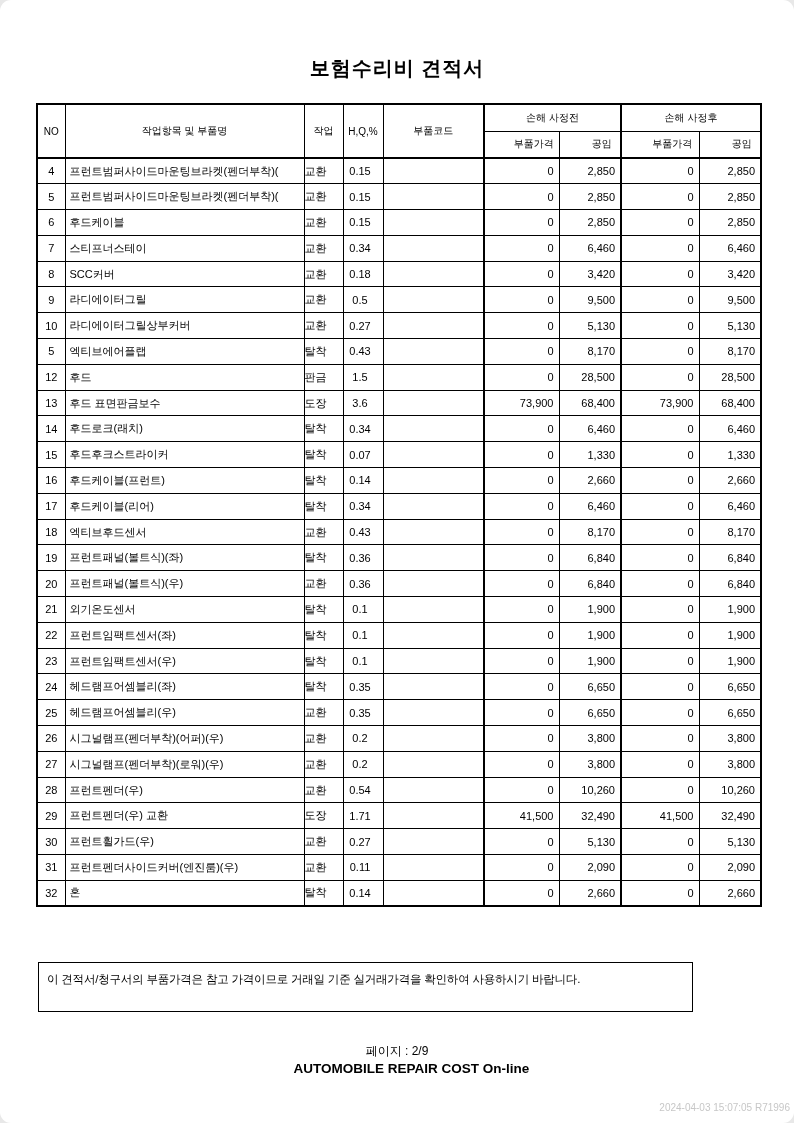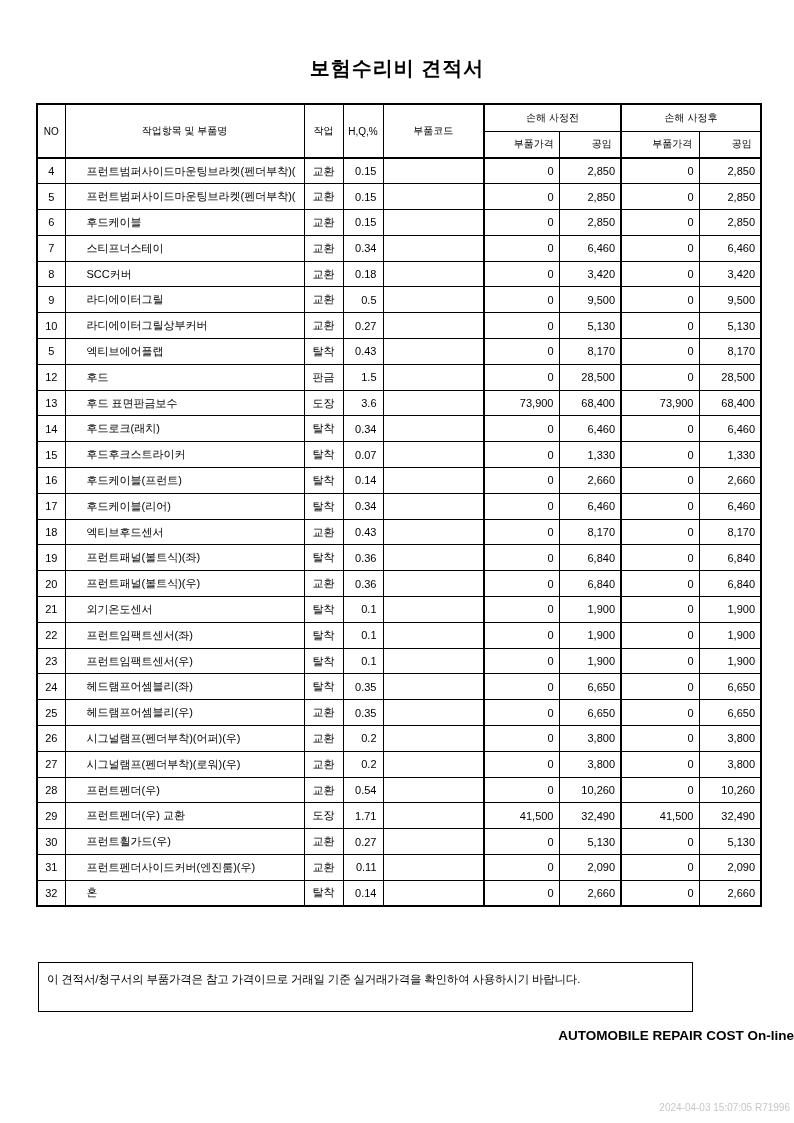--- a/index.html
+++ b/index.html
@@ -6,20 +6,21 @@
   html, body { background: #e8e8e8; }
   body { font-family: "Liberation Sans", "DejaVu Sans", sans-serif; }
   .page {
     position: relative;
     width: 794px;
     height: 1123px;
     margin: 0 auto;
     background: #ffffff;
     color: #000;
     overflow: hidden;
+    border-radius: 11px;
   }
   .doc-title {
     position: absolute;
     top: 55px;
     left: 0;
     width: 100%;
     text-align: center;
     font-size: 20px;
     font-weight: bold;
     letter-spacing: 1px;
@@ -44,43 +45,43 @@
     text-align: center;
     height: 27px;
     font-size: 10px;
   }
   thead tr.h2 th { height: 27px; padding-left: 24px; }
   thead tr:last-child th, thead th[rowspan] { border-bottom: 2px solid #000; }
   .grp-before, .col-b_part { border-left: 2px solid #000 !important; }
   .grp-after, .col-a_part { border-left: 2px solid #000 !important; }
   table.estimate tbody td { height: 25.8px; font-size: 11px; }
   td.col-no   { text-align: center; }
-  td.col-item { text-align: left; padding-left: 21px; }
-  td.col-work { text-align: center; }
-  td.col-hq   { text-align: right; padding-right: 6px; }
+  td.col-item { text-align: left; padding-left: 4px; }
+  td.col-work { }
+  td.col-hq   { text-align: center; padding-right: 6px; }
   td.col-b_part, td.col-b_labor, td.col-a_part, td.col-a_labor {
     text-align: right; padding-right: 5px;
   }
   .notice-box {
     position: absolute;
     top: 962px;
     left: 38px;
     width: 655px;
     height: 50px;
     border: 1px solid #000;
     padding: 9px 8px;
     font-size: 11.5px;
     letter-spacing: -0.2px;
   }
   .footer-title {
     position: absolute;
-    top: 1028px;
+    top: 1061px;
     left: 0;
     width: 100%;
-    text-align: right;
+    text-align: center;
     font-size: 13.5px;
     font-weight: bold;
     padding-left: 29px;
   }
   .page-label {
     position: absolute;
     top: 1043px;
     left: 0;
     width: 100%;
     text-align: center;
@@ -452,16 +453,17 @@
         </tr>
       </tbody>
   </table>
 
   <div class="notice-box">
     <span>이 견적서/청구서의 부품가격은 참고 가격이므로 거래일 기준 실거래가격을 확인하여 사용하시기 바랍니다.</span>
   </div>
 
   <div class="footer-title">AUTOMOBILE REPAIR COST On-line</div>
 
+  <div class="page-label">페이지 : 2/9</div>
 
   <div class="watermark">2024-04-03  15:07:05 R71996</div>
 
 </div>
 
 </body></html>

